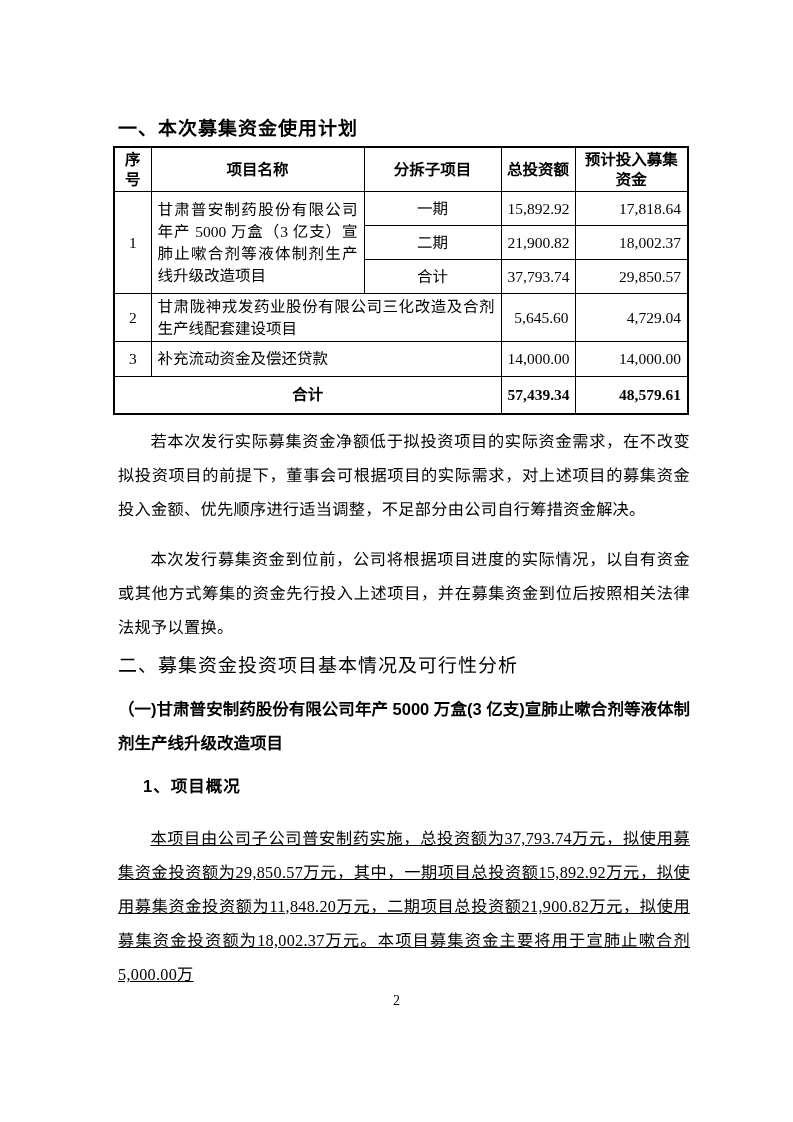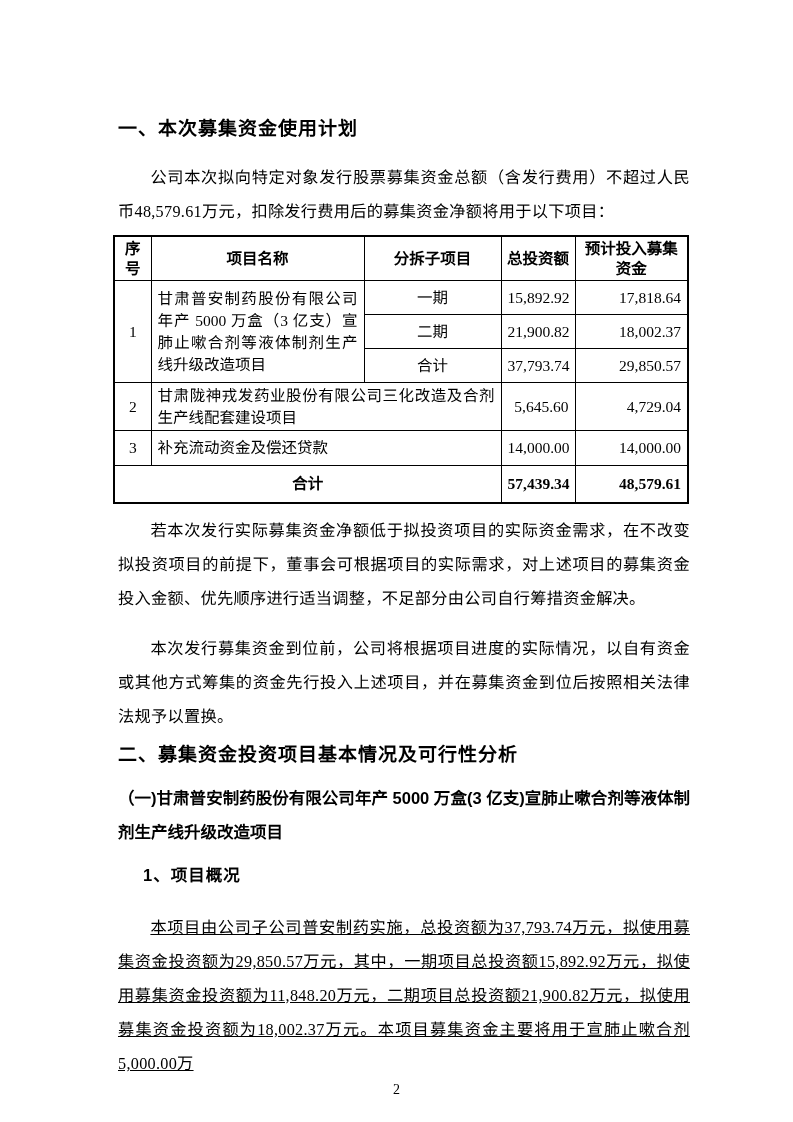--- a/index.html
+++ b/index.html
@@ -34,42 +34,41 @@
   tr.subrow td { height:31px; }
   tr.row2 td { height:45px; }
   tr.row3 td { height:32px; }
   tr.totalrow td { height:34px; font-weight:bold; }
   tr.totalrow td.c-label { text-align:center; }
 
   .p2 { margin-top:10px; }
   .p3 { margin-top:16px; }
   .h2 {
     margin:9px 0 0 0; font-family:"Liberation Sans","DejaVu Sans",sans-serif;
-    font-weight:bold; font-size:19px; line-height:23px; letter-spacing:1px;
+    font-weight:normal; font-size:19px; line-height:23px; letter-spacing:1px;
   }
   .sub-h {
     margin:15px 0 0 0; font-family:"Liberation Sans","DejaVu Sans",sans-serif;
     font-weight:bold; font-size:16.5px; line-height:34px; text-align:justify;
   }
   .h3 {
     margin:17px 0 0 25px; font-family:"Liberation Sans","DejaVu Sans",sans-serif;
     font-weight:bold; font-size:16.5px; line-height:19px; letter-spacing:1px;
   }
   .p4 { margin-top:26px;text-decoration:underline; }
   .pageno { margin-top:1px; text-align:center; font-size:14px; line-height:16px; width:793px; }
 </style>
 </head>
 <body>
 
 <div class="page">
   <div class="content">
 
     <h1 class="h1">一、本次募集资金使用计划</h1>
 
-    <p class="para p1">公司本次拟向特定对象发行股票募集资金总额（含发行费用）不超过人民币48,579.61万元，扣除发行费用后的募集资金净额将用于以下项目：</p>
 
 
     <table class="ftable">
       <colgroup>
         <col style="width:37px">
           <col style="width:213px">
           <col style="width:137px">
         <col style="width:74px">
           <col style="width:113px">
       </colgroup>

